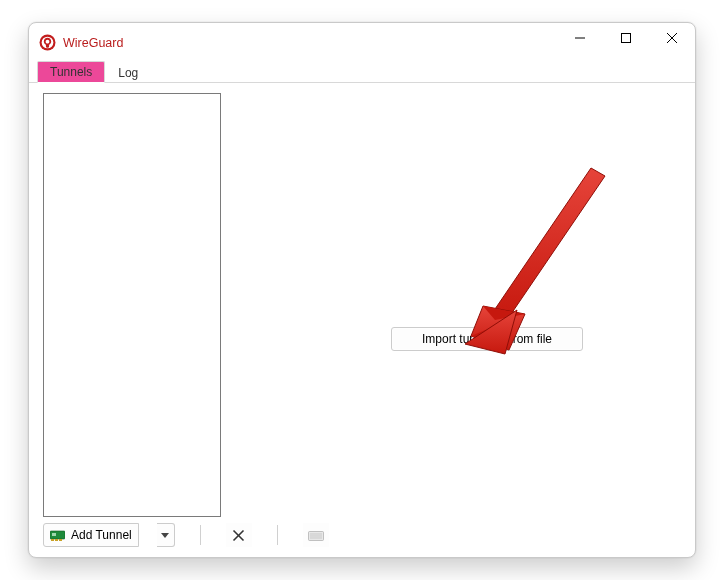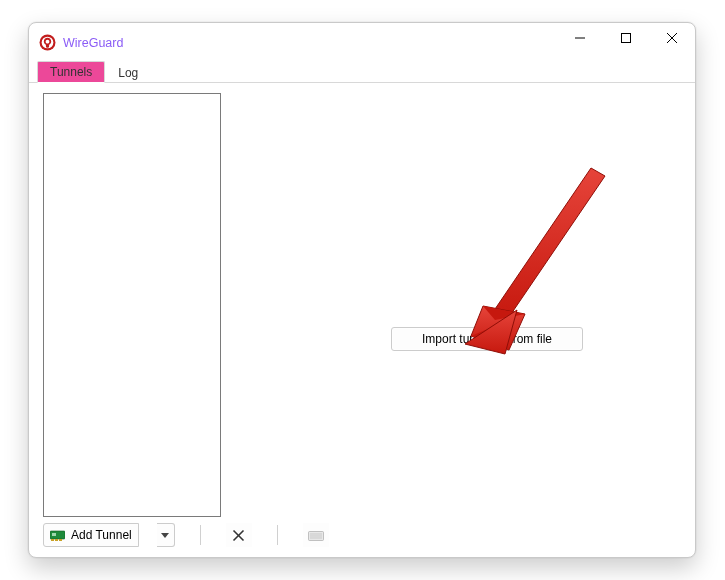--- a/index.html
+++ b/index.html
@@ -33,21 +33,21 @@
     height: 38px;
     padding-left: 10px;
   }
   .titlebar .app-icon {
     width: 17px; height: 17px;
     margin-right: 7px;
     flex: 0 0 auto;
   }
   .titlebar .title {
     font-size: 12.5px;
-    color: #8b5cf6;
+    color: #b91c1c;
     flex: 0 0 auto;
     padding-top: 1px;
   }
   .titlebar .spacer { flex: 1 1 auto; }
   .win-controls { display: flex; height: 100%; }
   .win-btn {
     width: 46px; height: 30px;
     display: flex; align-items: center; justify-content: center;
     background: transparent;
   }

